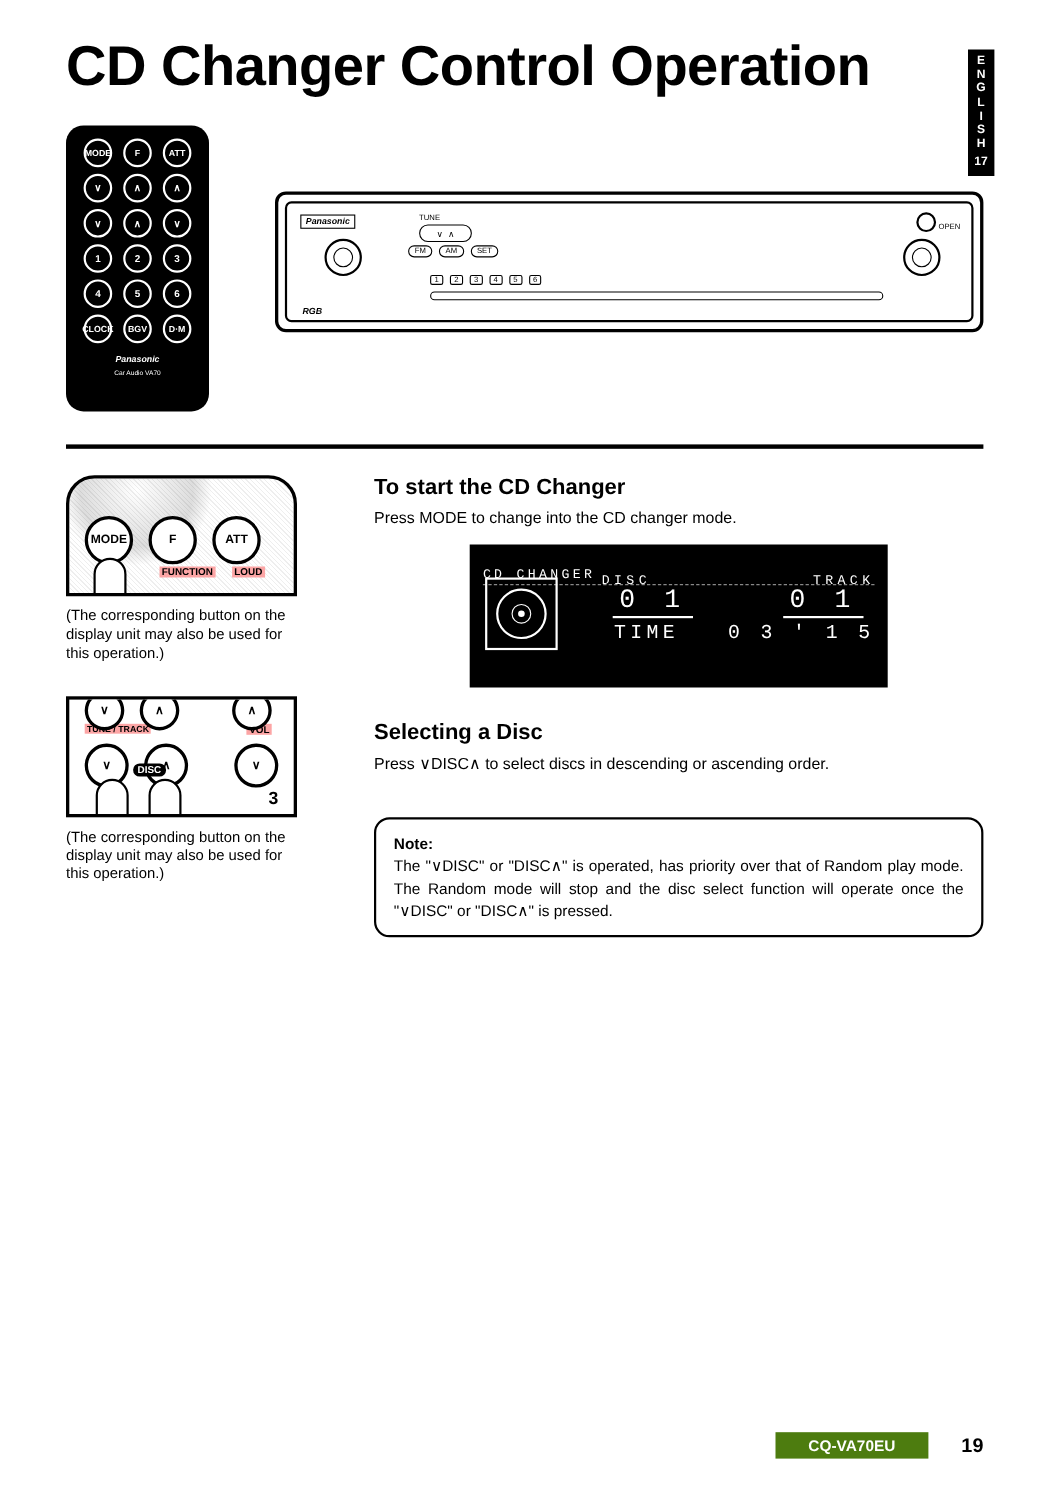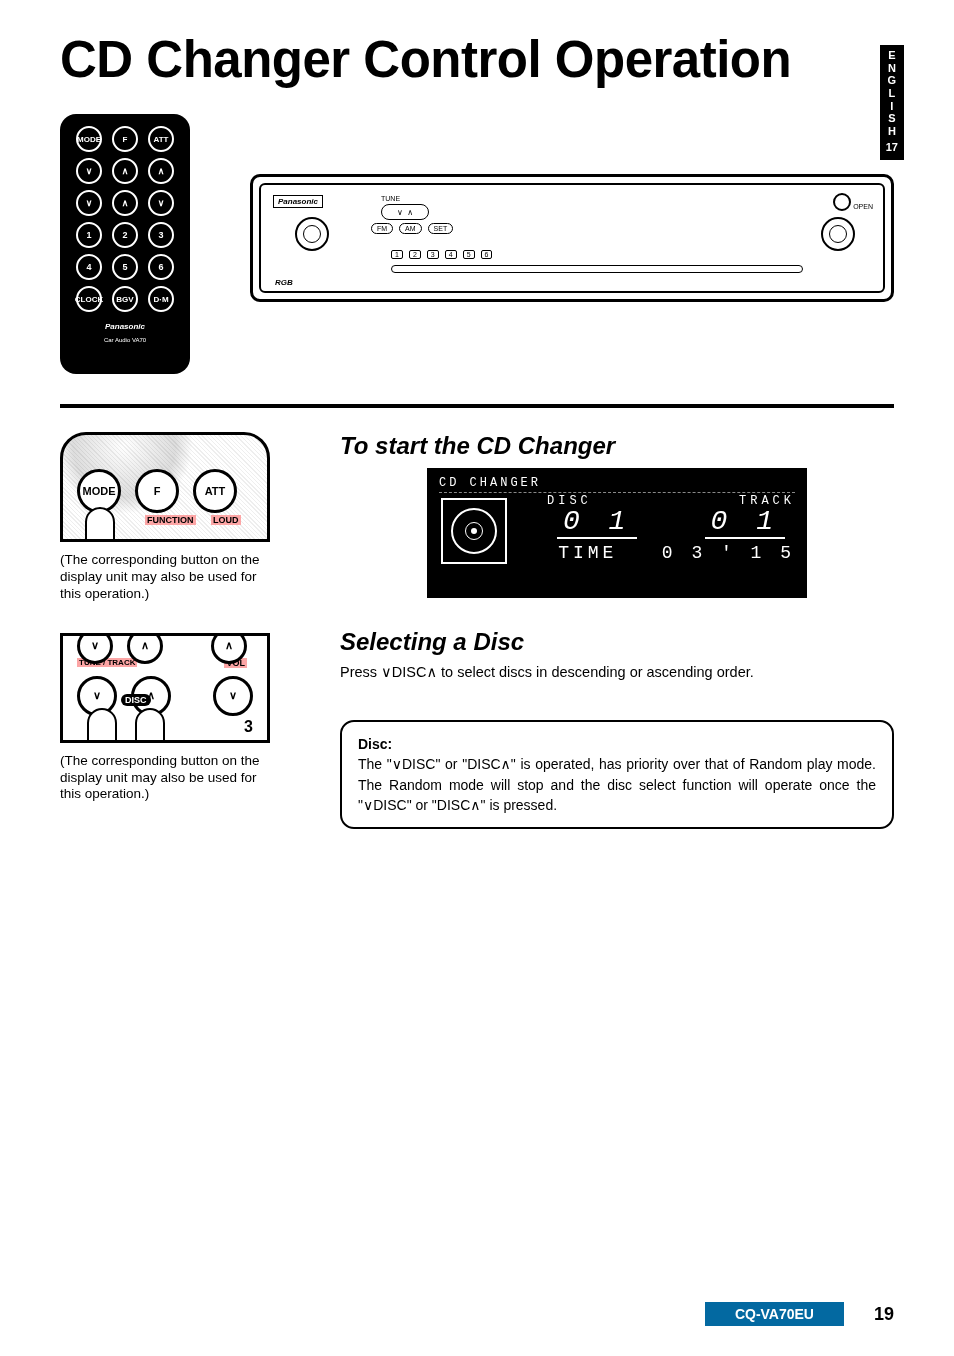--- a/index.html
+++ b/index.html
@@ -122,44 +122,44 @@
     border-radius:16px 16px 10px 10px;
     bottom:-18px;
   }
   .closeup-note { font-size:13.5px; line-height:1.25; margin-bottom:30px; width:220px;}
 
   .closeup2 {
     border:3px solid #000;
     width:210px; height:110px;
     background:#fff; position:relative; overflow:hidden; margin-bottom:10px;
   }
-  .sec-title { font-size:24px; font-weight:900; margin-bottom:8px;font-style:italic;}
+  .sec-title { font-size:20px; font-weight:900; margin-bottom:8px;}
   .sec-text { font-size:14.5px; margin-bottom:16px;}
 
   
   .display {
     width:380px; height:130px;
     background:#000; color:#fff;
     margin:0 auto 30px auto;
-    padding:8px 12px;
+    padding:20px 12px;
     font-family: "Courier New", monospace;
     position:relative;
   }
   .disp-top { font-size:12px; letter-spacing:3px; border-bottom:1px dashed #888; padding-bottom:2px;}
   .disp-cd {
     position:absolute; left:14px; top:30px;
     width:66px; height:66px;
   }
   .disp-cd .sq { position:absolute; inset:0; border:2px solid #fff;}
   .disp-cd .d1 { position:absolute; inset:10px; border:2px solid #fff; border-radius:50%;}
   .disp-cd .d2 { position:absolute; inset:24px; border:1.5px solid #fff; border-radius:50%;}
   .disp-cd .d3 { position:absolute; inset:30px; background:#fff; border-radius:50%;}
   .disp-labels { position:absolute; left:120px; top:26px; right:12px;}
   .disp-row1 { display:flex; justify-content:space-between; font-size:12px; letter-spacing:4px;}
-  .disp-row2 { display:flex; justify-content:space-between; font-size:28px; letter-spacing:6px; margin-top:-2px; padding:0 10px;font-style:italic;}
+  .disp-row2 { display:flex; justify-content:space-between; font-size:24px; letter-spacing:6px; margin-top:-2px; padding:0 10px;}
   .disp-row2 span { border-bottom:2px solid #fff; padding:0 6px;}
   .disp-row3 { font-size:18px; letter-spacing:4px; margin-top:4px; text-align:right; padding-left:10px;}
   .disp-bottom { position:absolute; bottom:8px; left:14px; right:14px; display:flex; justify-content:space-between; font-size:12px; letter-spacing:3px;}
   .disp-bottom .tri { font-size:10px;}
 
   .note-box {
     border:2px solid #000;
     border-radius:14px;
     padding:12px 16px;
     margin-top:40px;
@@ -169,21 +169,21 @@
   }
   .note-box b { font-weight:bold; }
 
   .footer {
     position:absolute;
     bottom:30px; left:0; right:0;
     padding:0 60px;
     display:flex; justify-content:flex-end; align-items:center; gap:30px;
   }
   .model-badge {
-    background:#0369a1; color:#fff; font-weight:bold;
+    background:#4d7c0f; color:#fff; font-weight:bold;
     padding:4px 30px; font-size:14px;
   }
   .page-num { font-weight:900; font-size:18px;}
 
   
   .chev-up::before{content:"∧";}
   .chev-dn::before{content:"∨";}
 </style>
 </head>
 <body>
@@ -309,20 +309,21 @@
       <div class="cu-small-label" style="top:58px; left:58px; background:#000; color:#fff; border-radius:6px; padding:1px 4px;">DISC</div>
       <div style="position:absolute; bottom:4px; right:14px; font-weight:bold;">3</div>
       <div class="finger" style="left:24px;"></div>
       <div class="finger" style="left:72px;"></div>
     </div>
     <p class="closeup-note">(The corresponding button on the display unit may also be used for this operation.)</p>
   </div>
 
   <div class="right-col">
     <h2 class="sec-title">To start the CD Changer</h2>
+    <p class="sec-text">Press MODE to change into the CD changer mode.</p>
 
     <div class="display">
       <div class="disp-top">CD CHANGER</div>
       <div class="disp-cd">
         <div class="sq"></div>
           <div class="d1"></div>
           <div class="d2"></div>
           <div class="d3"></div>
       </div>
       <div class="disp-labels">
@@ -340,21 +341,21 @@
         </div>
       </div>
     </div>
 
     <h2 class="sec-title">Selecting a Disc</h2>
     <p class="sec-text">
       <span>Press </span><span class="chev-dn"></span><span>DISC</span><span class="chev-up"></span><span> to select discs in descending or ascending order.</span>
     </p>
 
     <div class="note-box">
-      <b>Disc:</b><br>
+      <b>Note:</b><br>
       <span>The "∨DISC" or "DISC∧" is operated, has priority over that of Random play mode. The Random mode will stop and the disc select function will operate once the "∨DISC" or "DISC∧" is pressed.</span>
     </div>
   </div>
 </div>
 
 <div class="footer">
   <div class="model-badge">CQ-VA70EU</div>
   <div class="page-num">19</div>
 </div>
 

